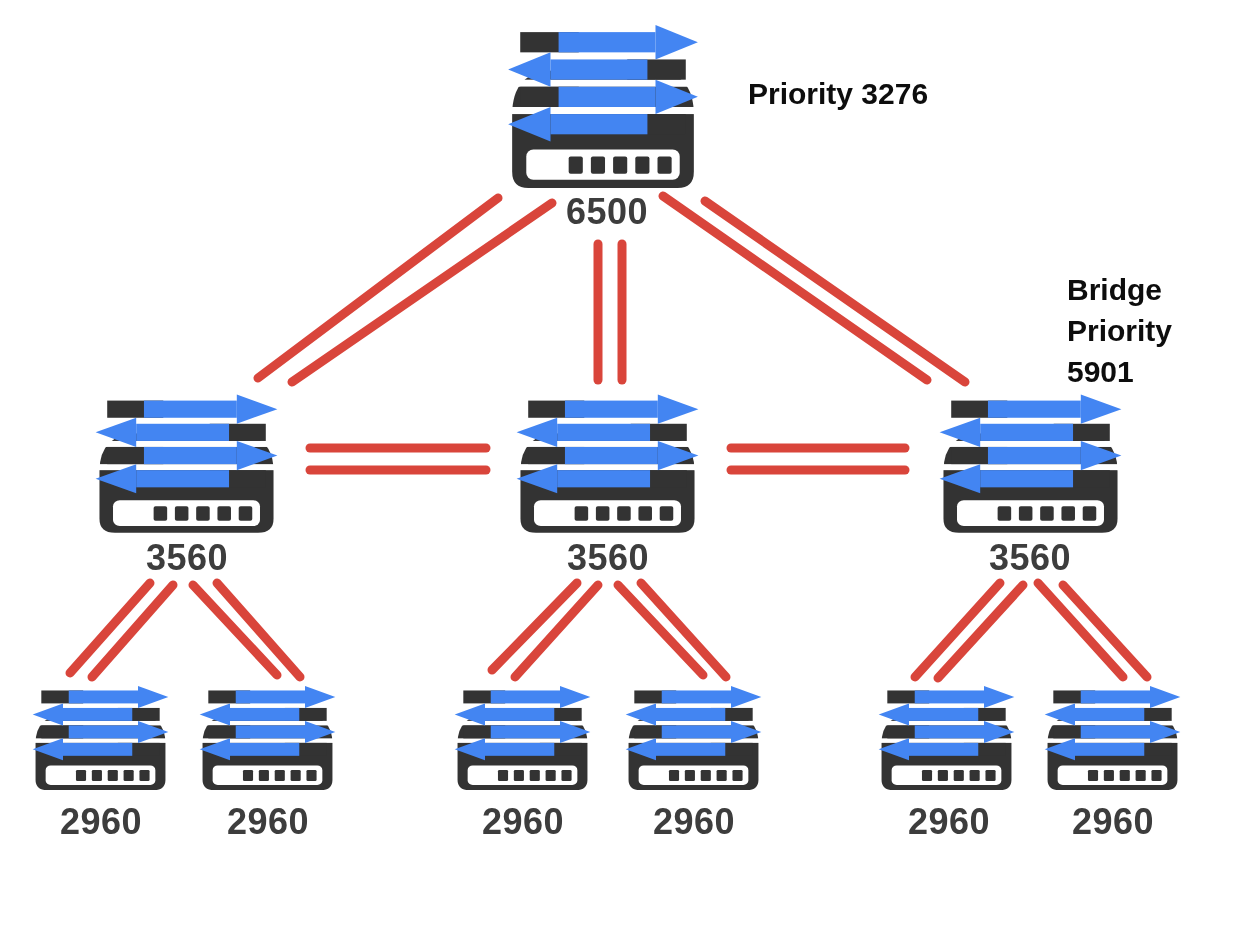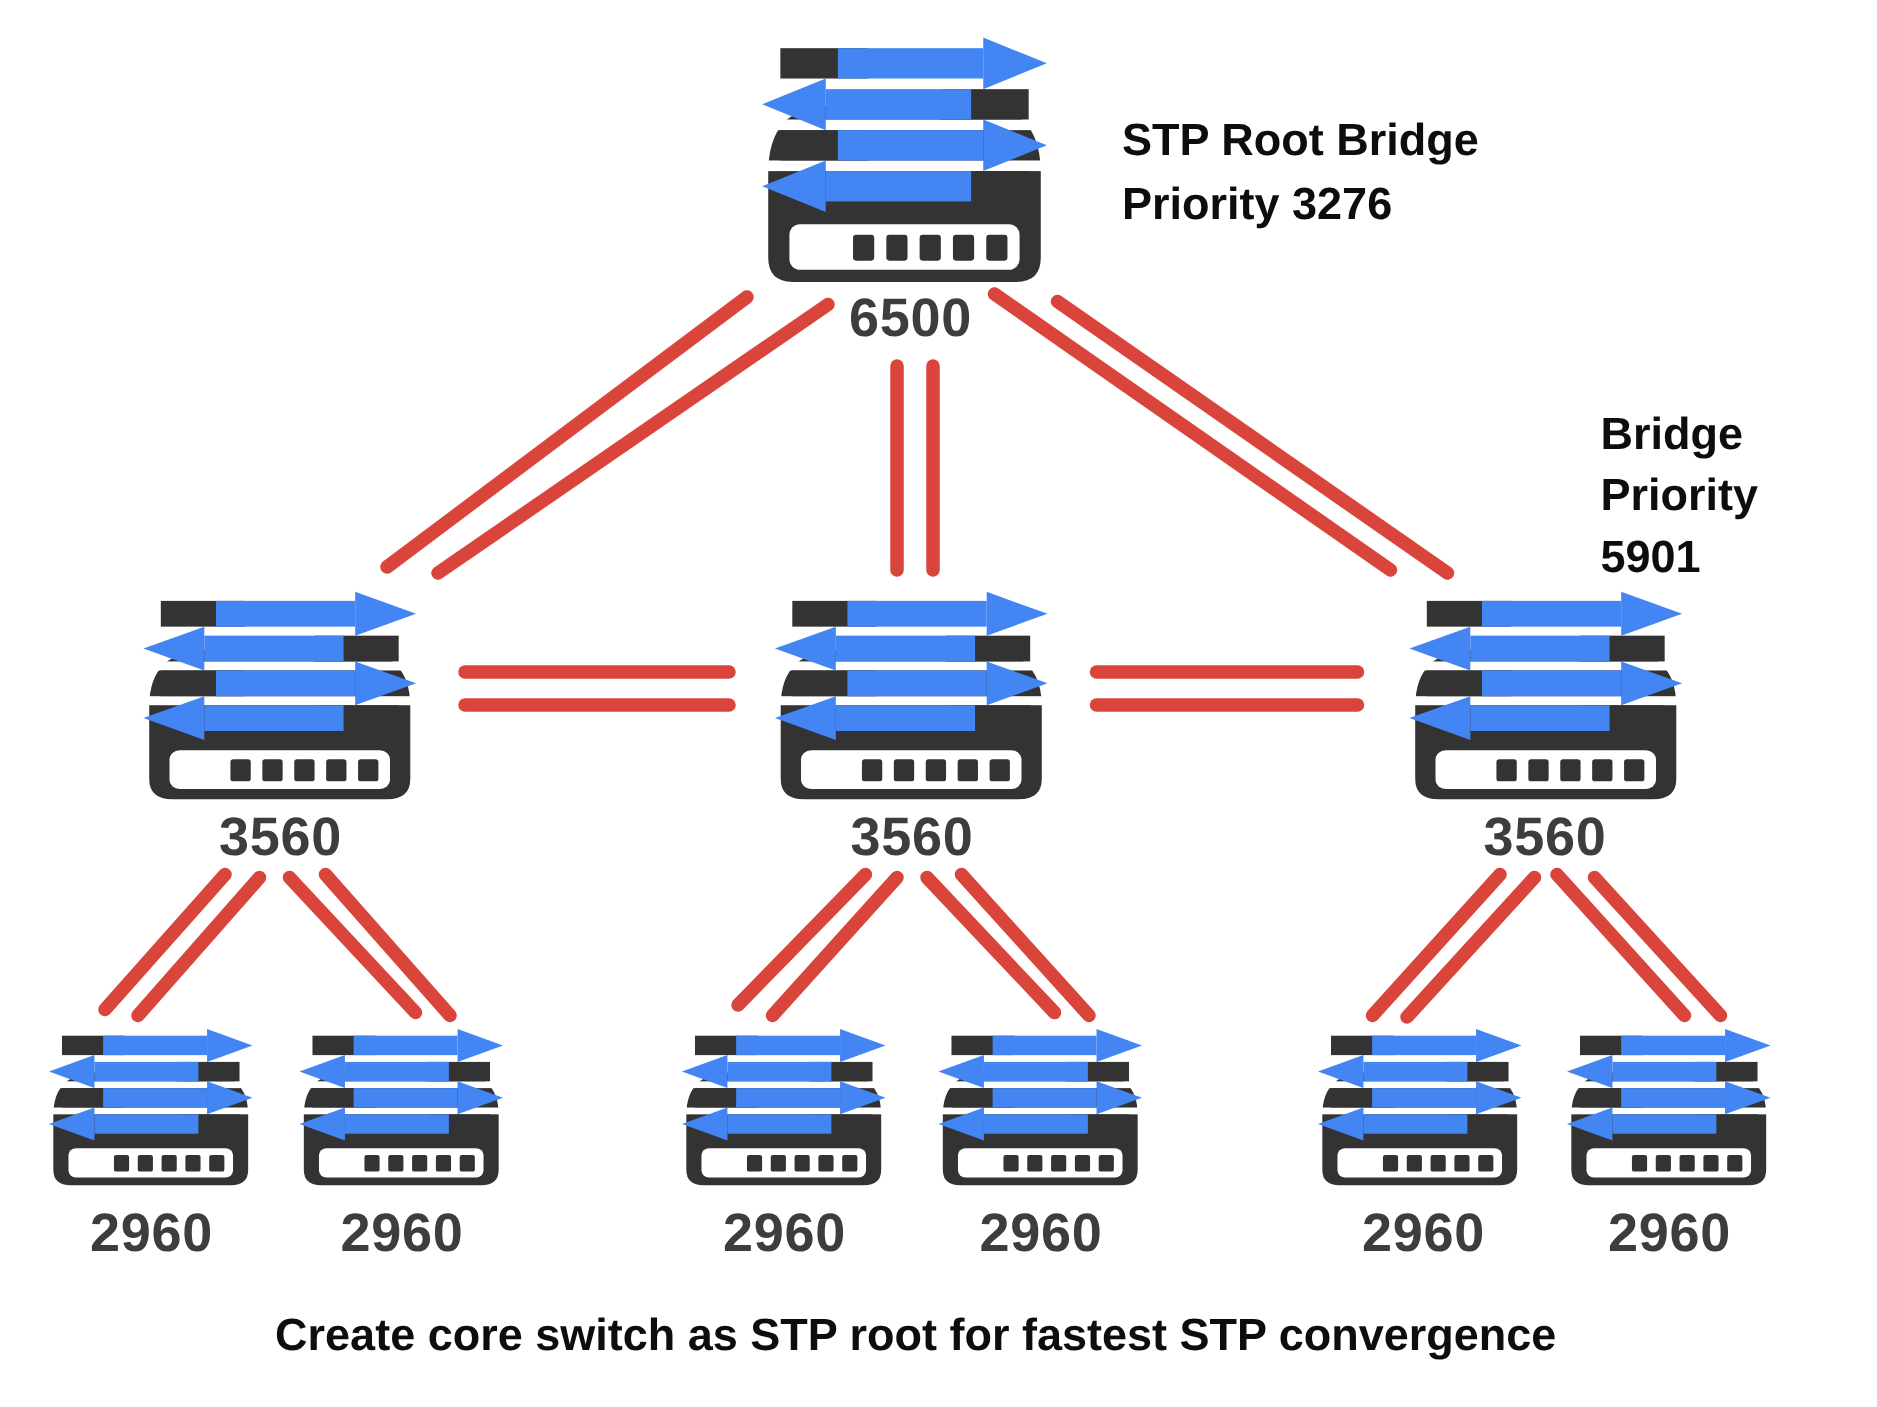--- a/index.html
+++ b/index.html
@@ -148,24 +148,22 @@
   <div class="model-label" style="left:608px;top:543px">3560</div>
   <div class="model-label" style="left:1030px;top:543px">3560</div>
   <div class="model-label" style="left:101px;top:807px">2960</div>
   <div class="model-label" style="left:268px;top:807px">2960</div>
   <div class="model-label" style="left:523px;top:807px">2960</div>
   <div class="model-label" style="left:694px;top:807px">2960</div>
   <div class="model-label" style="left:949px;top:807px">2960</div>
   <div class="model-label" style="left:1113px;top:807px">2960</div>
 
   <div class="annotation" style="left:748px;top:72px">
-    <div>STP Root Bridge</div>
     <div>Priority 3276</div>
   </div>
   <div class="annotation" style="left:1067px;top:269px;line-height:41px">
     <div>Bridge</div>
     <div>Priority</div>
     <div>5901</div>
   </div>
 
-  <div class="caption">Create core switch as STP root for fastest STP convergence</div>
 
 </div>
 
 </body></html>

